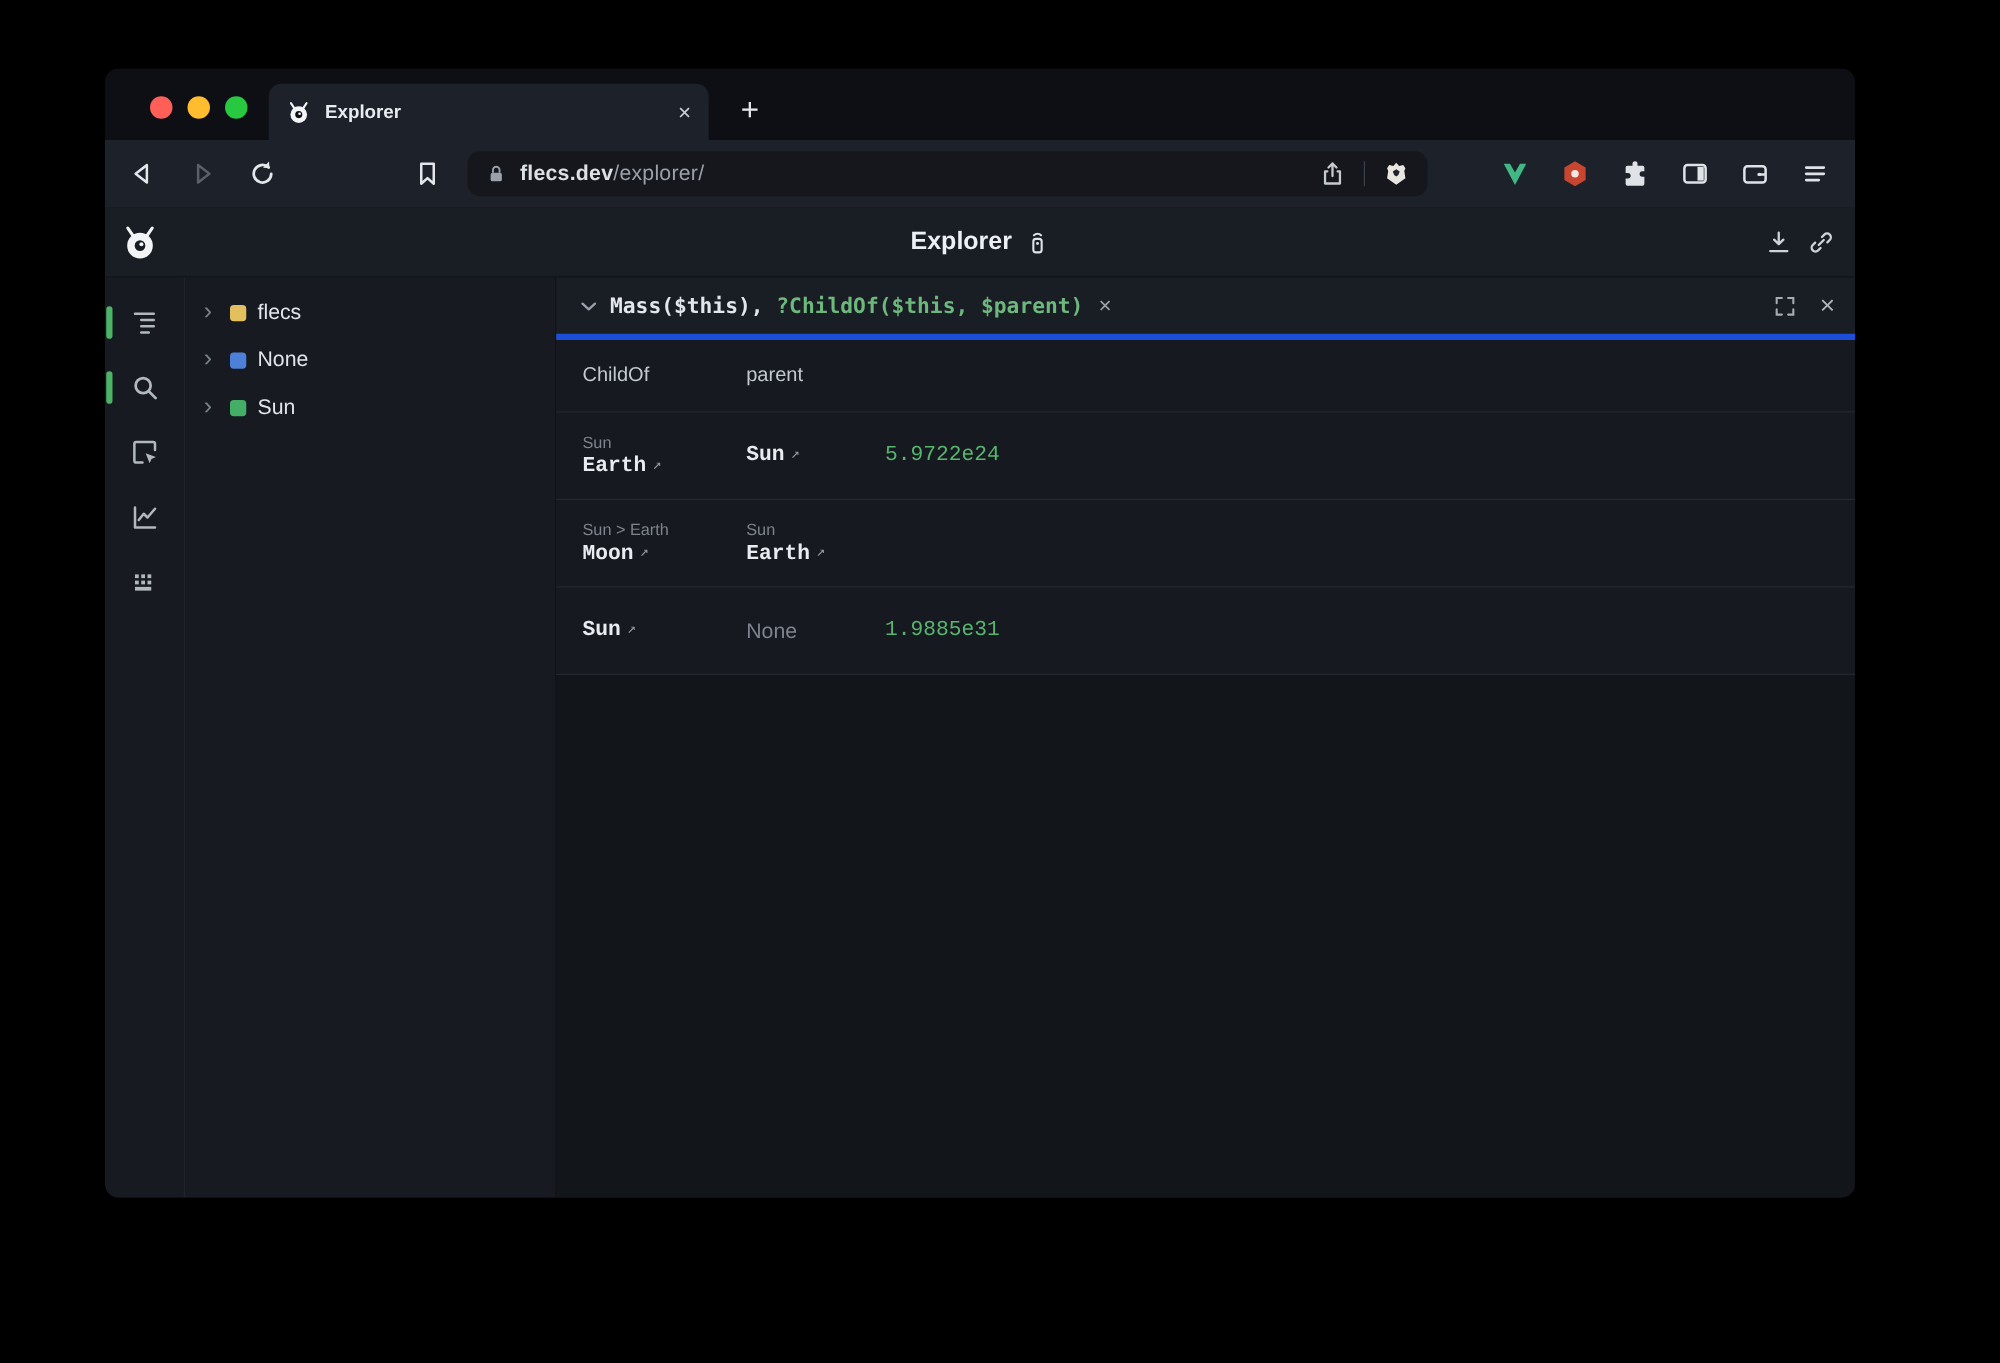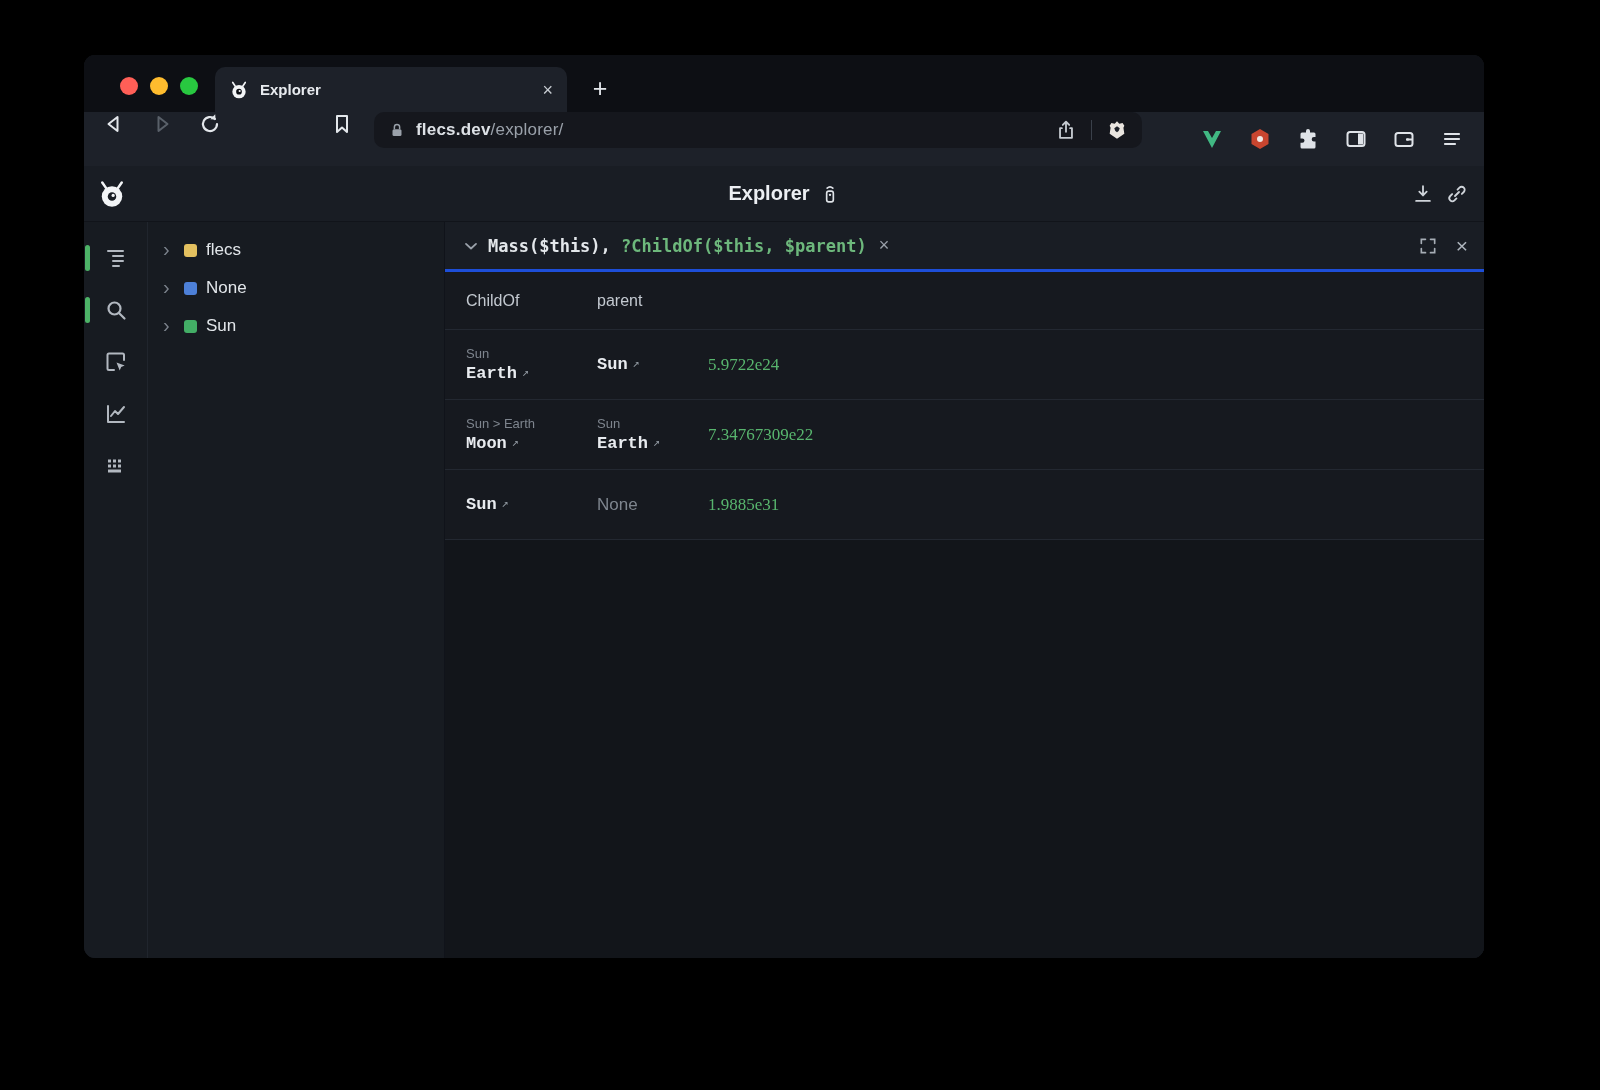--- a/index.html
+++ b/index.html
@@ -17,21 +17,21 @@
          background:#1d2129; border-radius:10px 10px 0 0; display:flex;
          align-items:center; padding:0 14px; gap:11px; }
   .tab-title { flex:1; color:#e8ebef; font-size:15px; font-weight:600; }
   .xglyph { color:#c7ccd2; font-size:18px; line-height:1; cursor:pointer; }
   .newtab { position:absolute; left:503px; top:21px; width:26px; height:26px;
             color:#e3e7eb; font-size:25px; font-weight:300; text-align:center;
             line-height:25px; cursor:pointer; }
 
   
   .toolbar { height:54px; background:#1d2129; flex:none; display:flex;
-             padding:0 20px 0 18px; }
+             align-items:center; padding:0 20px 0 18px; }
   .tbtn { width:24px; height:24px; flex:none; cursor:pointer; }
   .tbtn svg { width:100%; height:100%; display:block; }
   .gap24 { margin-left:24px; }
   .urlbar { flex:1; height:36px; margin-left:20px; background:#15171d;
             border-radius:10px; display:flex; align-items:center;
             padding:0 14px; cursor:text; }
   .urlbar .lock { width:18px; height:18px; margin-right:10px; flex:none; }
   .url-text { font-size:17px; letter-spacing:.2px; }
   .url-domain { color:#dde1e6; font-weight:600; }
   .url-path { color:#9aa1aa; }
@@ -71,21 +71,21 @@
                border-right:1px solid #10131a; padding-top:9px; }
   .titem { height:38px; display:flex; align-items:center; padding-left:15px;
            gap:9px; cursor:pointer; }
   .tchev { color:#7b828b; font-size:20px; line-height:1; width:12px;
            transform:translateY(-1px); }
   .swatch { width:13px; height:13px; border-radius:3px; flex:none; }
   .tlabel { color:#e2e6ea; font-size:17px; }
 
   .querypanel { flex:1; background:#16191f; display:flex; flex-direction:column; min-width:0; }
   .qheader { height:50px; flex:none; display:flex; align-items:center;
-             padding:0 16px; border-bottom:3px solid #1d4ed8; background:#191d24; }
+             padding:0 16px; border-bottom:5px solid #1d4ed8; background:#191d24; }
   .qchev { width:20px; height:20px; flex:none; cursor:pointer; }
   .qchev svg { width:100%; height:100%; display:block; }
   .qtext { margin-left:7px; font-family:"DejaVu Sans Mono", monospace;
            font-size:17px; font-weight:600; white-space:pre; cursor:text; }
   .qplain { color:#e3e7eb; }
   .qgreen { color:#6db87c; }
   .qclear { margin-left:12px; color:#9aa1aa; font-size:18px; cursor:pointer; }
   .qspacer { flex:1; }
   .qexpand { width:20px; height:20px; cursor:pointer; }
   .qexpand svg { width:100%; height:100%; display:block; }
@@ -98,21 +98,21 @@
   .c-parent { width:111px; flex:none; }
   .c-mass { flex:1; }
   .trow { height:70px; flex:none; display:flex; align-items:stretch;
           padding-left:21px; border-bottom:1px solid #232831; }
   .cell { display:flex; flex-direction:column; justify-content:center; }
   .epath { color:#7e858e; font-size:13px; margin-bottom:3px; white-space:nowrap; }
   .elink { display:flex; align-items:baseline; gap:5px; cursor:pointer; width:max-content;font-family:Liberation Mono, monospace; }
   .ename { color:#e8ebef; font-size:17px; font-weight:700; }
   .arrow { color:#8e969e; font-size:12px; transform:translateY(-2px); }
   .none-label { color:#7e858e; font-size:17px; }
-  .mass { font-family:Liberation Serif, serif; font-size:17px;
+  .mass { font-family:Liberation Mono, monospace; font-size:17px;
           font-weight:500; color:#58b56e; }
   .empty-area { flex:1; background:#12151a; }
 </style>
 </head>
 <body>
 
 <div class="window">
 
   <div class="tabbar">
     <div class="traffic">
@@ -364,23 +364,20 @@
             <span class="arrow">↗</span>
           </div>
         </div>
         <div class="cell c-parent">
           <div class="epath">Sun</div>
           <div class="elink">
             <span class="ename">Earth</span>
             <span class="arrow">↗</span>
           </div>
         </div>
-        <div class="cell c-mass">
-          <span class="mass">7.34767309e22</span>
-        </div>
       </div>
 
       <div class="trow">
         <div class="cell c-entity">
           <div class="elink">
             <span class="ename">Sun</span>
             <span class="arrow">↗</span>
           </div>
         </div>
         <div class="cell c-parent">

